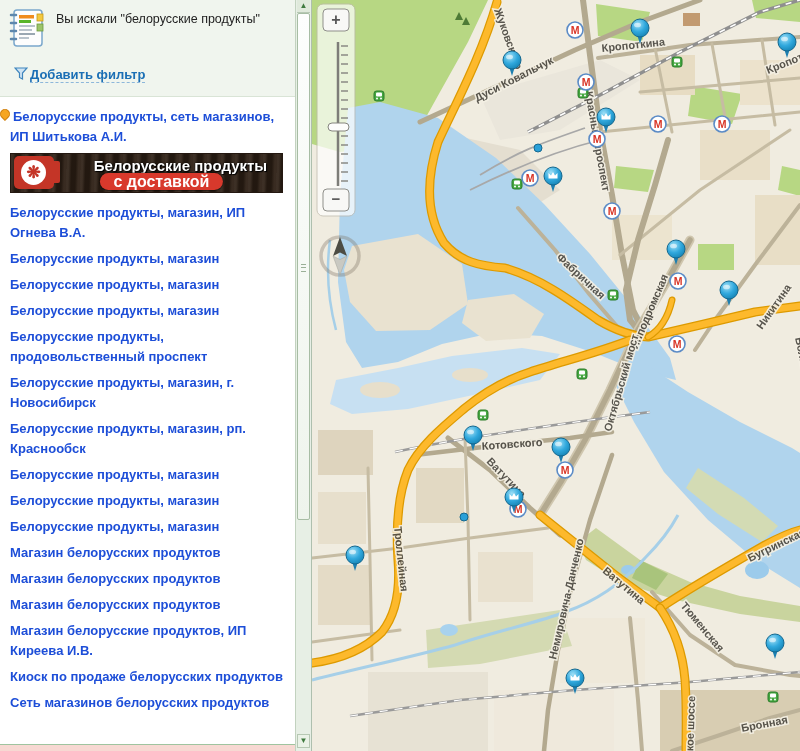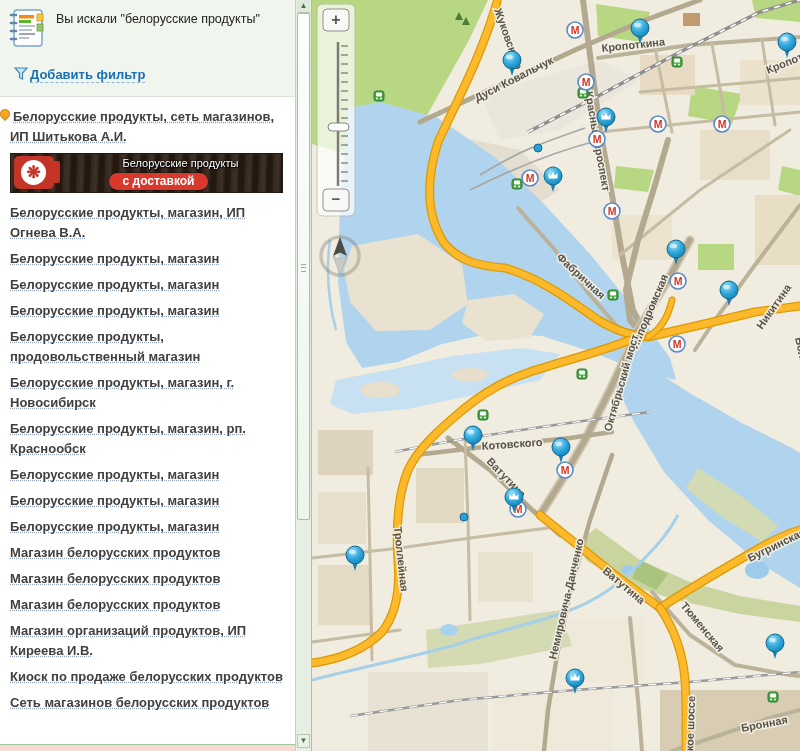--- a/index.html
+++ b/index.html
@@ -8,27 +8,27 @@
 
   
   .sidebar{width:295px;height:751px;background:#fff;position:relative;overflow:hidden;flex:0 0 295px;}
   .sb-head{background:#f0f5ee;border-bottom:1px solid #d9e4d6;padding:8px 8px 2px 8px;}
   .head-row{display:flex;align-items:flex-start;}
   .head-text{margin-left:10px;font-size:12.5px;color:#222;line-height:19px;padding-top:2px;}
   .filter-row{display:flex;align-items:center;padding:12px 8px 10px 6px;}
   .filter-link{color:#1b6fb5;font-weight:bold;font-size:13px;text-decoration:none;border-bottom:1px dashed #8db7da;margin-left:2px;cursor:pointer;}
   .results{padding:10px 12px 0 10px;}
   .res-item{margin-bottom:6px;}
-  .res-link{color:#404040;font-weight:bold;font-size:13px;line-height:20px;text-decoration:underline;text-decoration-style:dotted;text-decoration-color:#93a5b5;cursor:pointer;margin-top:32px;}
+  .res-link{color:#1d4ed8;font-weight:bold;font-size:13px;line-height:20px;text-decoration-style:dotted;text-decoration-color:#93a5b5;cursor:pointer;margin-top:32px;}
   .res-pin{display:inline-block;width:8px;height:8px;background:#f6a623;border:1px solid #cf7d0a;border-radius:50% 50% 50% 0;transform:rotate(-45deg);margin-left:-10px;margin-right:3px;vertical-align:2px;}
   
   .ad-banner{position:relative;height:38px;margin:2px 0 10px 0;border:1px solid #241811;background:#2e2015;
      background-image:repeating-linear-gradient(92deg,rgba(255,255,255,0.07) 0 2px,rgba(0,0,0,0.25) 5px 9px,rgba(255,255,255,0.05) 12px 14px);cursor:pointer;}
-  .ad-title{position:absolute;left:72px;right:4px;top:3px;text-align:center;color:#fff;font-weight:normal;font-size:11px;text-shadow:1px 1px 1px #000,0 0 2px #000;white-space:nowrap;}
-  .ad-badge{position:absolute;left:50%;transform:translateX(-38%);top:19px;background:#d8392c;color:#fff;font-weight:bold;font-size:12px;line-height:15px;padding:1px 14px;border-radius:9px;white-space:nowrap;box-shadow:0 0 0 1px rgba(0,0,0,0.3);}
+  .ad-title{position:absolute;left:72px;right:4px;top:3px;text-align:center;color:#fff;font-weight:bold;font-size:15px;text-shadow:1px 1px 1px #000,0 0 2px #000;white-space:nowrap;}
+  .ad-badge{position:absolute;left:50%;transform:translateX(-38%);top:19px;background:#d8392c;color:#fff;font-weight:bold;font-size:16px;line-height:15px;padding:1px 14px;border-radius:9px;white-space:nowrap;box-shadow:0 0 0 1px rgba(0,0,0,0.3);}
   .ad-logo{position:absolute;left:3px;top:2px;width:40px;height:33px;background:#c43527;border-radius:5px;}
   .ad-logo:after{content:"";position:absolute;right:-6px;top:5px;width:10px;height:22px;background:#c43527;border-radius:2px;}
   .ad-orn{position:absolute;left:7px;top:4px;width:25px;height:25px;background:#fff;border-radius:50%;color:#c43527;font-size:17px;line-height:25px;text-align:center;font-weight:bold;}
   
   .sb-scroll{width:17px;flex:0 0 17px;background:#e7efe5;border-left:1px solid #c2d2bf;border-right:1px solid #aebfae;position:relative;height:751px;box-sizing:border-box;}
   .sb-btn{position:absolute;left:1px;right:1px;height:12px;background:#dfe9db;color:#3f7a3f;font-size:8px;line-height:12px;text-align:center;cursor:pointer;}
   .sb-btn.up{top:0;border-bottom:1px solid #b6c8b3;}
   .sb-btn.down{bottom:3px;border:1px solid #b6c8b3;background:#eaf2e7;}
   .sb-thumb{position:absolute;left:1px;right:1px;top:13px;height:505px;background:linear-gradient(180deg,#fdfefd,#eef4ec);border:1px solid #a7bda4;border-radius:2px;cursor:pointer;}
   .sb-grip{position:absolute;left:3px;right:3px;top:calc(50% - 3px);height:6px;border-top:1px solid #9ab097;border-bottom:1px solid #9ab097;}
@@ -86,30 +86,30 @@
           <span class="ad-orn">❋</span>
         </div>
         <div class="ad-title">Белорусские продукты</div>
         <div class="ad-badge">с доставкой</div>
       </div>
       <div id="list-rest">
           <div class="res-item"><a class="res-link">Белорусские продукты, магазин, ИП Огнева В.А.</a></div>
           <div class="res-item"><a class="res-link">Белорусские продукты, магазин</a></div>
           <div class="res-item"><a class="res-link">Белорусские продукты, магазин</a></div>
           <div class="res-item"><a class="res-link">Белорусские продукты, магазин</a></div>
-          <div class="res-item"><a class="res-link">Белорусские продукты, продовольственный магазин</a></div>
+          <div class="res-item"><a class="res-link">Белорусские продукты, продовольственный проспект</a></div>
           <div class="res-item"><a class="res-link">Белорусские продукты, магазин, г. Новосибирск</a></div>
           <div class="res-item"><a class="res-link">Белорусские продукты, магазин, рп. Краснообск</a></div>
           <div class="res-item"><a class="res-link">Белорусские продукты, магазин</a></div>
           <div class="res-item"><a class="res-link">Белорусские продукты, магазин</a></div>
           <div class="res-item"><a class="res-link">Белорусские продукты, магазин</a></div>
           <div class="res-item"><a class="res-link">Магазин белорусских продуктов</a></div>
           <div class="res-item"><a class="res-link">Магазин белорусских продуктов</a></div>
           <div class="res-item"><a class="res-link">Магазин белорусских продуктов</a></div>
-          <div class="res-item"><a class="res-link">Магазин организаций продуктов, ИП Киреева И.В.</a></div>
+          <div class="res-item"><a class="res-link">Магазин белорусские продуктов, ИП Киреева И.В.</a></div>
           <div class="res-item"><a class="res-link">Киоск по продаже белорусских продуктов</a></div>
           <div class="res-item"><a class="res-link">Сеть магазинов белорусских продуктов</a></div>
         </div>
     </div>
     <div class="pink-strip"></div>
   </div>
 
   <div class="sb-scroll">
     <div class="sb-btn up">▲</div>
     <div class="sb-thumb">

